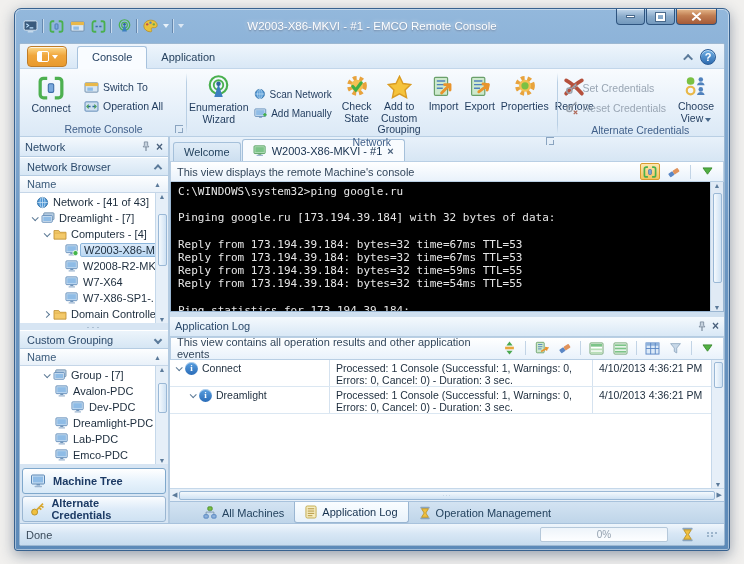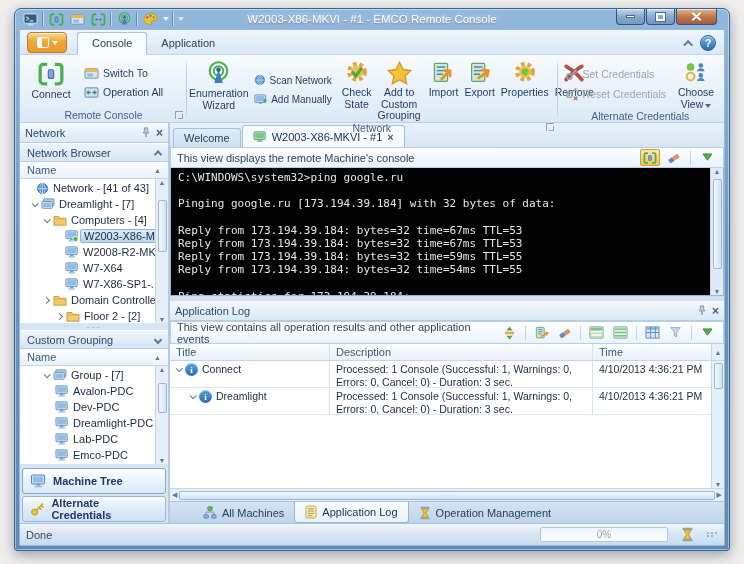--- a/index.html
+++ b/index.html
@@ -14,21 +14,21 @@
   svg { display:block; }
 
   
   .window {
     position:absolute; left:14px; top:8px; width:716px; height:543px;
     background:linear-gradient(#93b8dc,#6b96c2 45%,#5d8ab8);
     border:1px solid #38628f; border-radius:7px 7px 3px 3px;
     box-shadow:0 4px 14px rgba(40,60,90,.45), inset 0 0 0 1px rgba(255,255,255,.45);
     padding:0 4px 4px; display:flex; flex-direction:column;
   }
-  .titlebar { height:20px; position:relative; display:flex; align-items:center; }
+  .titlebar { height:34px; position:relative; display:flex; align-items:center; }
   .qat { display:flex; align-items:center; gap:4px; padding-left:3px; z-index:2; }
   .qat .sep { width:1px; height:14px; background:rgba(255,255,255,.5); box-shadow:-1px 0 0 rgba(40,70,110,.4); }
   .qicon { width:17px; height:16px; display:flex; align-items:center; justify-content:center; }
   .title {
     position:absolute; left:0; right:0; text-align:center; font-size:11.5px;
     color:#fdfeff; text-shadow:0 0 4px rgba(255,255,255,.8),0 1px 2px rgba(20,40,80,.6);
   }
   .winbtns { position:absolute; right:8px; top:0; display:flex; z-index:3; }
   .wbtn {
     width:29px; height:16px; margin-left:1px;
@@ -609,21 +609,21 @@
               <span class="ticon">
                   <svg width="14" height="13" viewBox="0 0 16 15">
                     <rect x="1" y="1" width="13" height="9" rx="1" fill="#cfe3f4" stroke="#5b87b5"></rect>
                     <rect x="2.5" y="2.5" width="10" height="6" fill="#8fbce6"></rect>
                     <rect x="6" y="10" width="3.5" height="1.5" fill="#6d93ba"></rect>
                     <rect x="4" y="11.8" width="7.5" height="1.4" rx=".6" fill="#9ab4cf"></rect>
                   </svg>
                 </span>
               <span class="tlabel">Avalon-PDC</span>
             </div>
-            <div class="titem" style="padding-left:22px">
+            <div class="titem" style="padding-left:38px">
               <span class="expander"></span>
               <span class="ticon">
                   <svg width="14" height="13" viewBox="0 0 16 15">
                     <rect x="1" y="1" width="13" height="9" rx="1" fill="#cfe3f4" stroke="#5b87b5"></rect>
                     <rect x="2.5" y="2.5" width="10" height="6" fill="#8fbce6"></rect>
                     <rect x="6" y="10" width="3.5" height="1.5" fill="#6d93ba"></rect>
                     <rect x="4" y="11.8" width="7.5" height="1.4" rx=".6" fill="#9ab4cf"></rect>
                   </svg>
                 </span>
               <span class="tlabel">Dev-PDC</span>
@@ -827,26 +827,20 @@
               </svg>
           </span>
           <span class="isep"></span>
           <span class="ibtn">
             <svg width="11" height="9" viewBox="0 0 12 10">
                 <path d="M1 1h10L6 8z" fill="#52b043" stroke="#3c8c30"></path>
               </svg>
           </span>
         </div>
 
-        <div class="lt-head">
-          <div class="lt-cell cw-title">Title</div>
-          <div class="lt-cell cw-desc">Description</div>
-          <div class="lt-cell cw-time" style="border-right:none">Time</div>
-          <div style="width:13px; flex:0 0 13px; display:flex; align-items:center; justify-content:center; font-size:7px; color:#5b7a9a; background:#e6eff8; border-left:1px solid #c5d8ea">▲</div>
-        </div>
 
         <div class="logrows">
           <div class="logrows-inner">
             <div class="lt-row">
               <div class="lt-cell cw-title c-title">
                 <span class="exp-open" style="margin-top:4px"></span>
                 <span class="infoicon">i</span>
                 <span>Connect</span>
               </div>
               <div class="lt-cell cw-desc">

